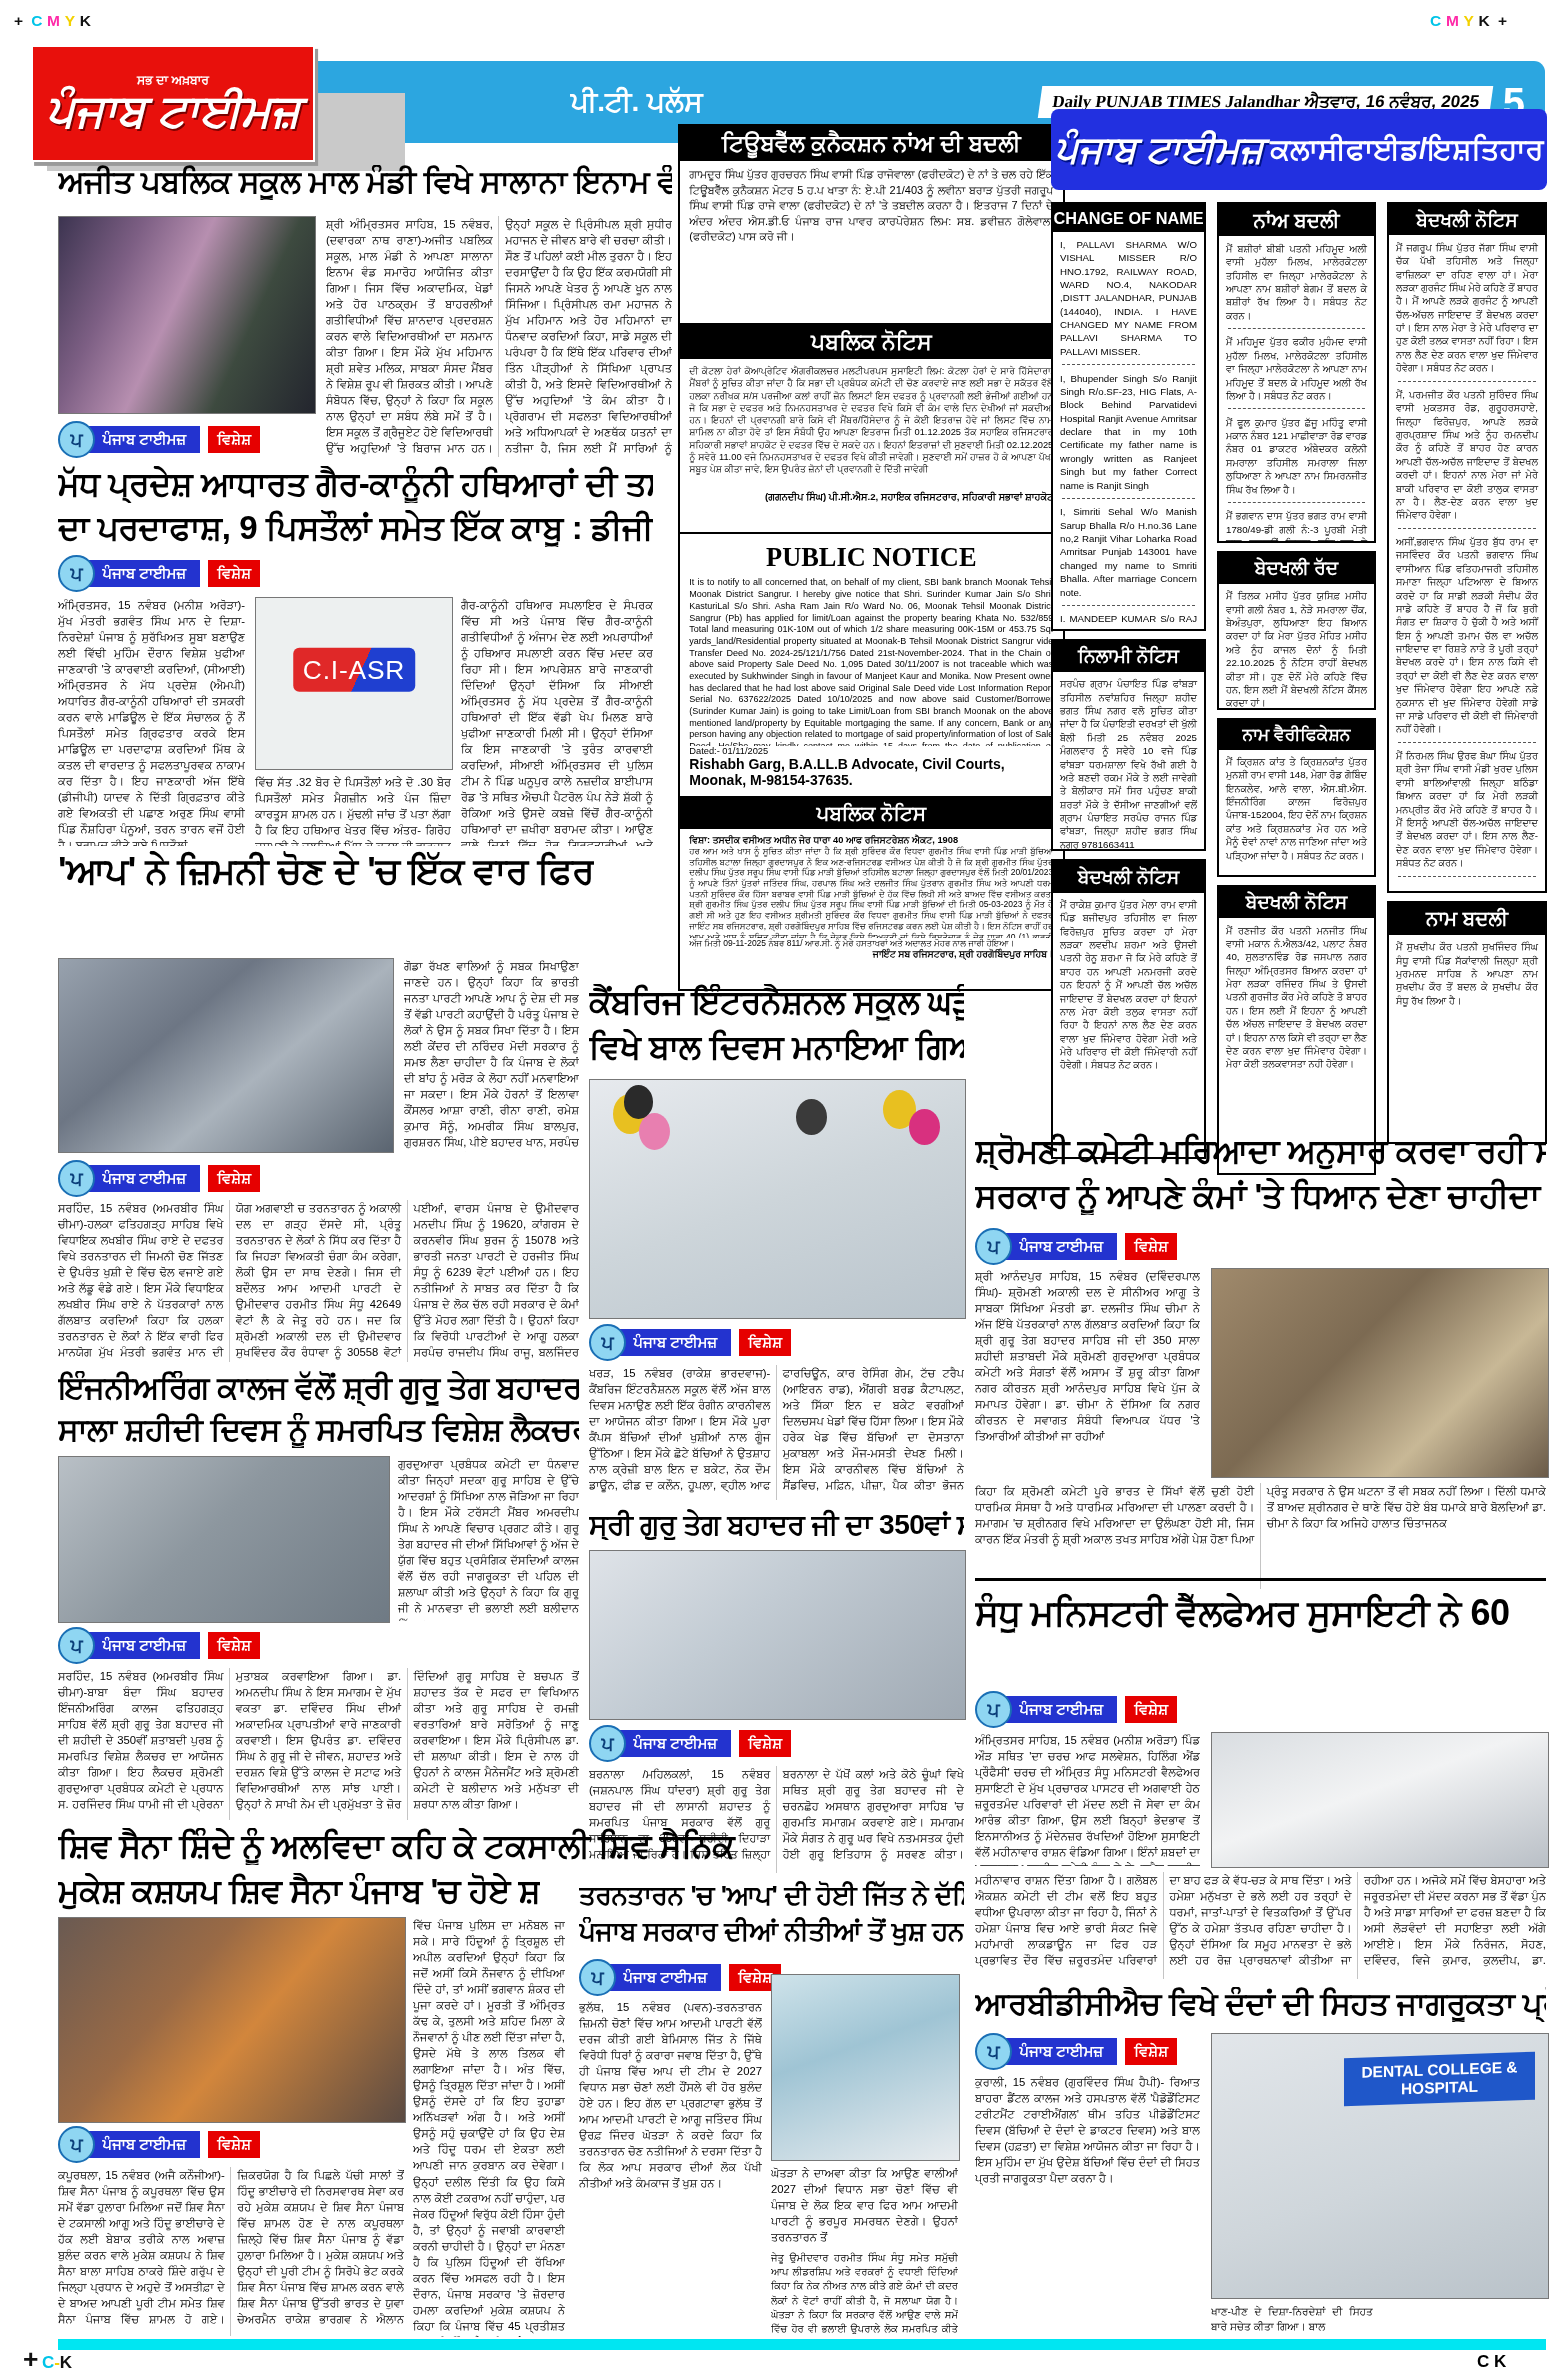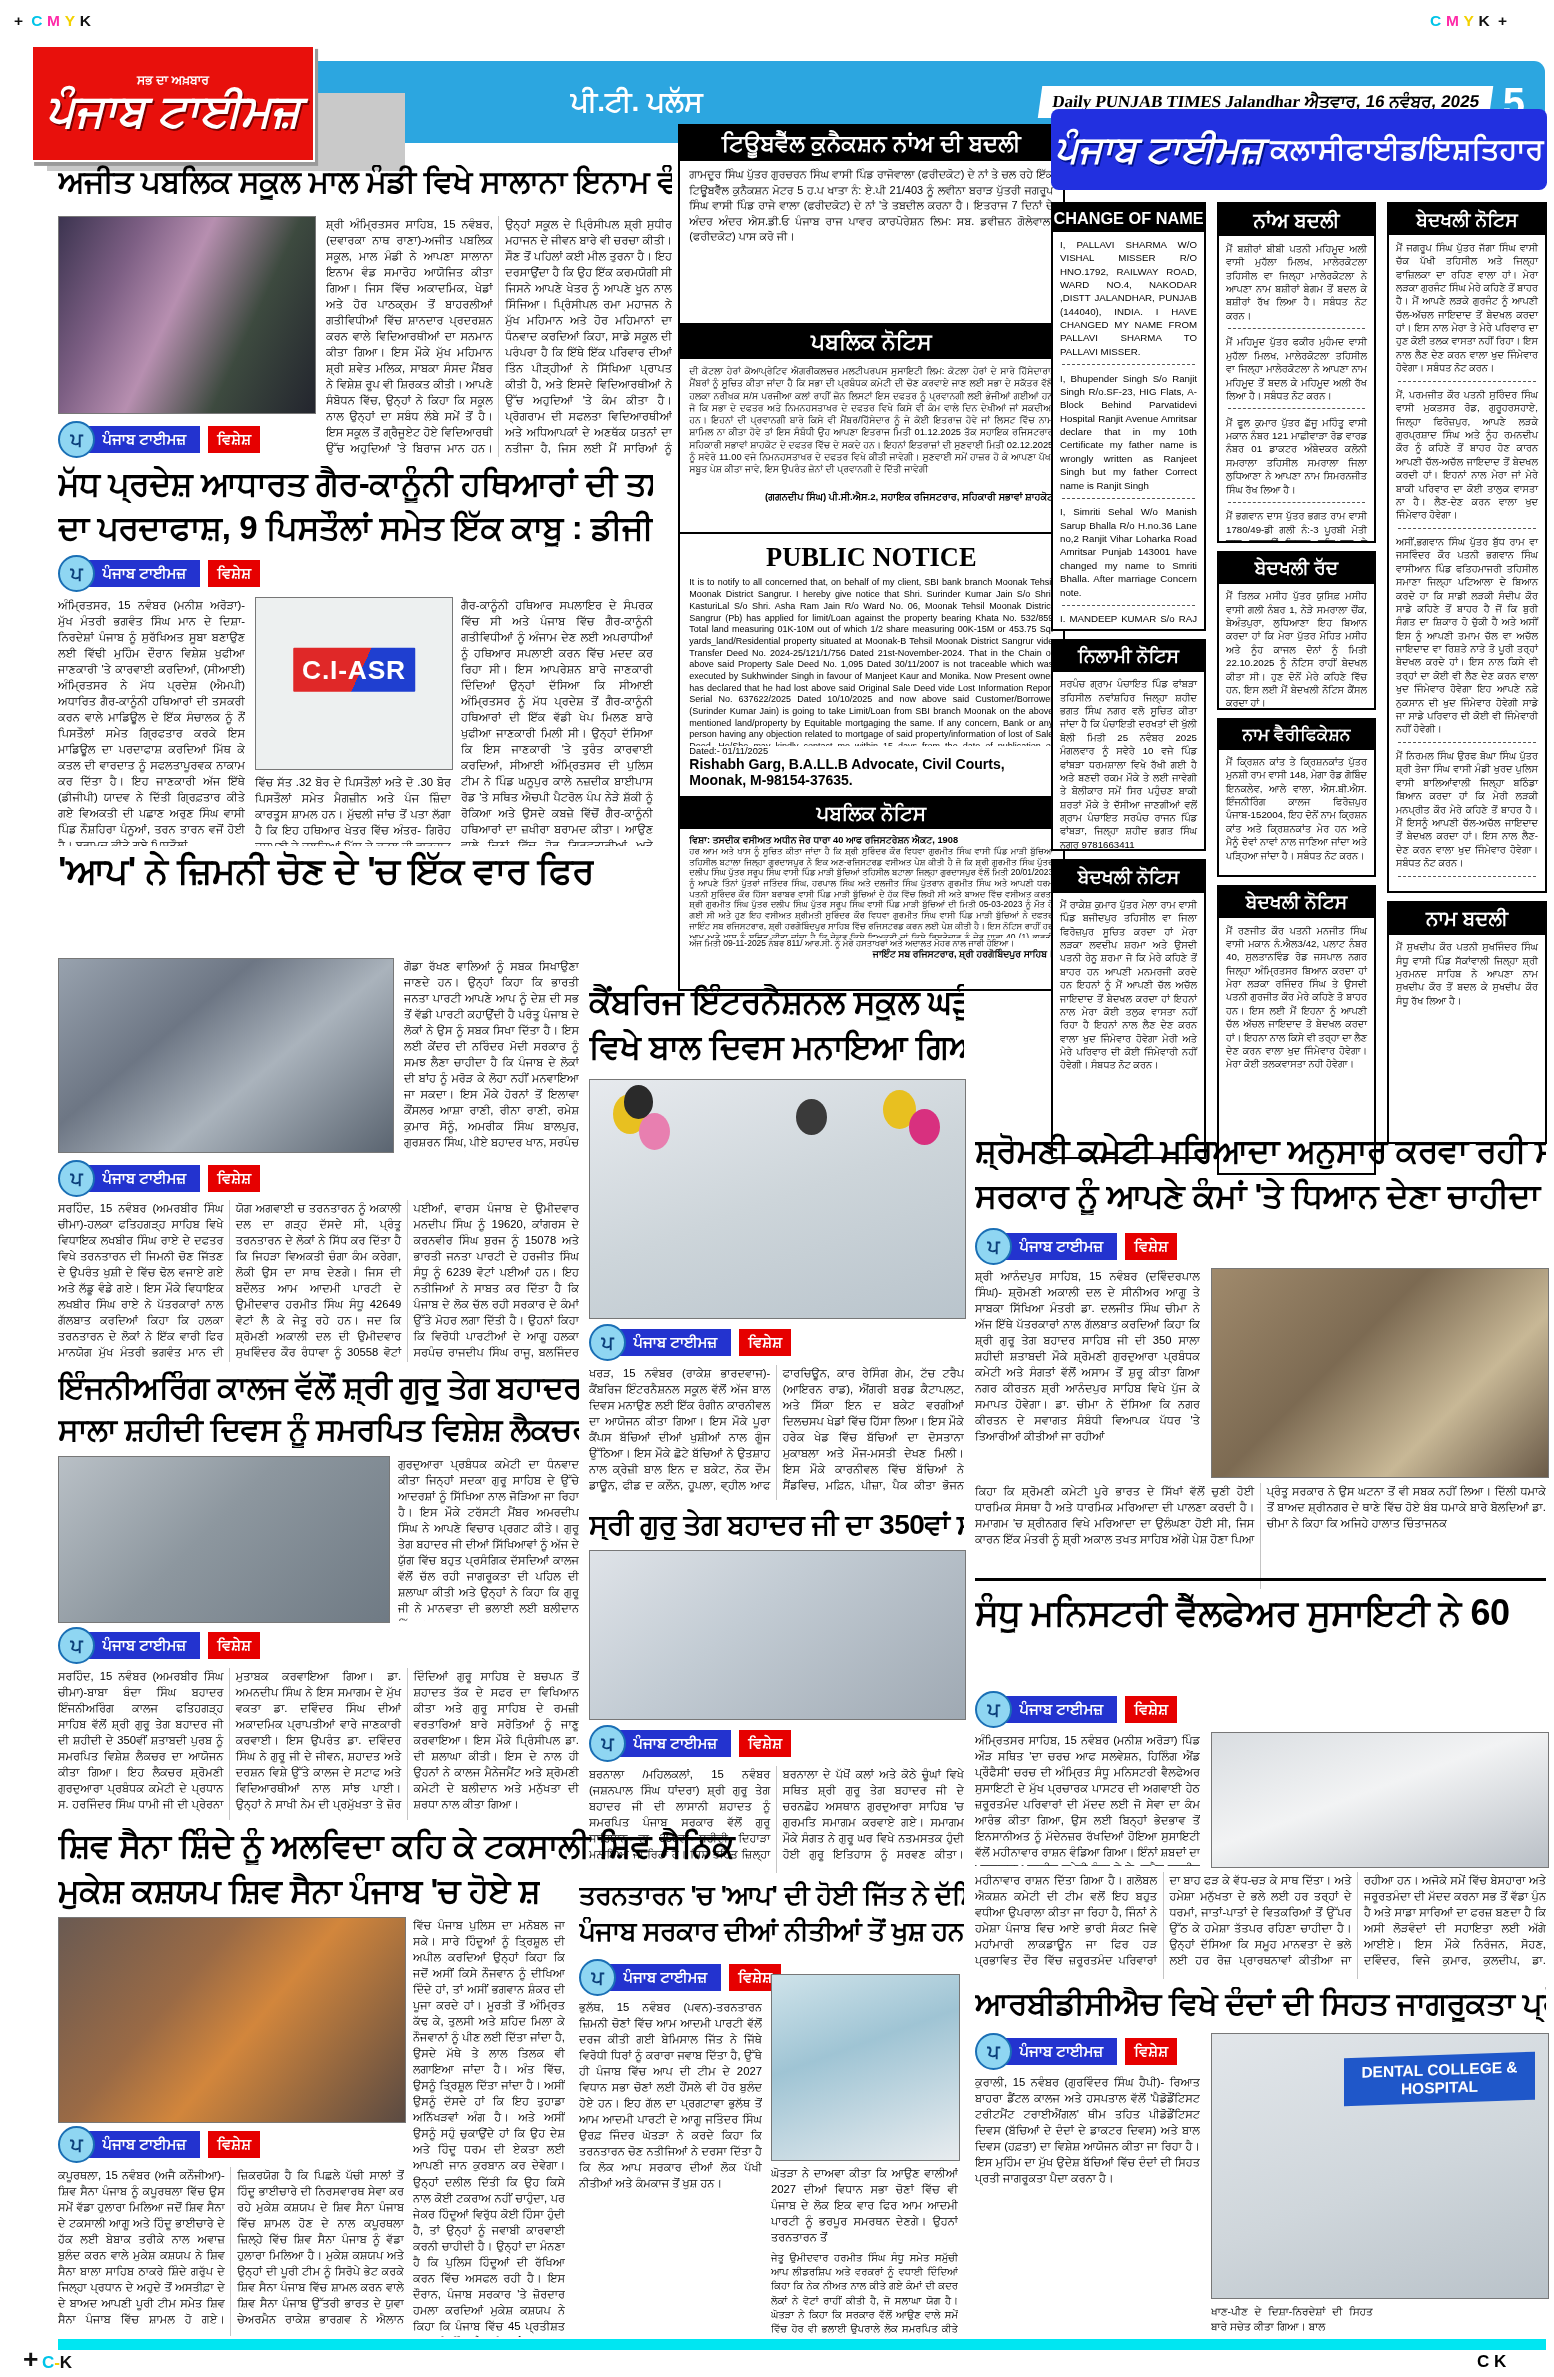--- a/index.html
+++ b/index.html
@@ -30,21 +30,21 @@
   .p-balloon{background:linear-gradient(160deg,#e7eaee 0%,#cdd5da 50%,#b9c4cc 100%)}
   .p-books{background:linear-gradient(140deg,#dfe3e8 0%,#c3ccd4 40%,#9fa9b3 100%)}
   .p-seated{background:linear-gradient(135deg,#a08a6c 0%,#7c6a52 40%,#c8b896 70%,#6a5a48 100%)}
   .p-eng{background:linear-gradient(135deg,#b9c0c6 0%,#8d979f 45%,#6f7a84 100%)}
   .p-shiv{background:linear-gradient(130deg,#6a5a52 0%,#9a6a45 35%,#d2863c 55%,#5a4a42 100%)}
   .p-ration{background:linear-gradient(160deg,#d9dde1 0%,#f2f3f4 45%,#b9bfc6 100%)}
   .p-portrait{background:linear-gradient(160deg,#cfe3ea 0%,#9fc4d4 40%,#e8ecef 100%)}
   .p-dental{background:linear-gradient(160deg,#e2e6ea 0%,#cfd6db 55%,#b9c2c9 100%)}
   .ciasr{position:absolute;left:50%;top:42%;transform:translate(-50%,-50%);width:62%;height:26%;
     background:linear-gradient(115deg,#e02828 0 55%,#1f3fd0 55% 100%);
-    color:#fff;font-weight:bold;font-size:26.4px;display:flex;align-items:center;justify-content:center;letter-spacing:0.8px;border-radius:1px}
+    color:#fff;font-weight:normal;font-size:26.4px;display:flex;align-items:center;justify-content:center;letter-spacing:0.8px;border-radius:6px}
   .dbanner{position:absolute;right:4%;top:8%;width:55%;background:#1f57c9;color:#fff;font-weight:bold;font-size:15.5px;text-align:center;padding:6.2px 3.1px;transform:skewY(-2deg)}
   .sig{font-weight:bold;text-align:right}
   .balloon{position:absolute;border-radius:50%}
 </style>
 </head>
 <body>
 
 <div id="page">
 
   <div class="abs cmyk" style="left:14px;top:12.4px">

